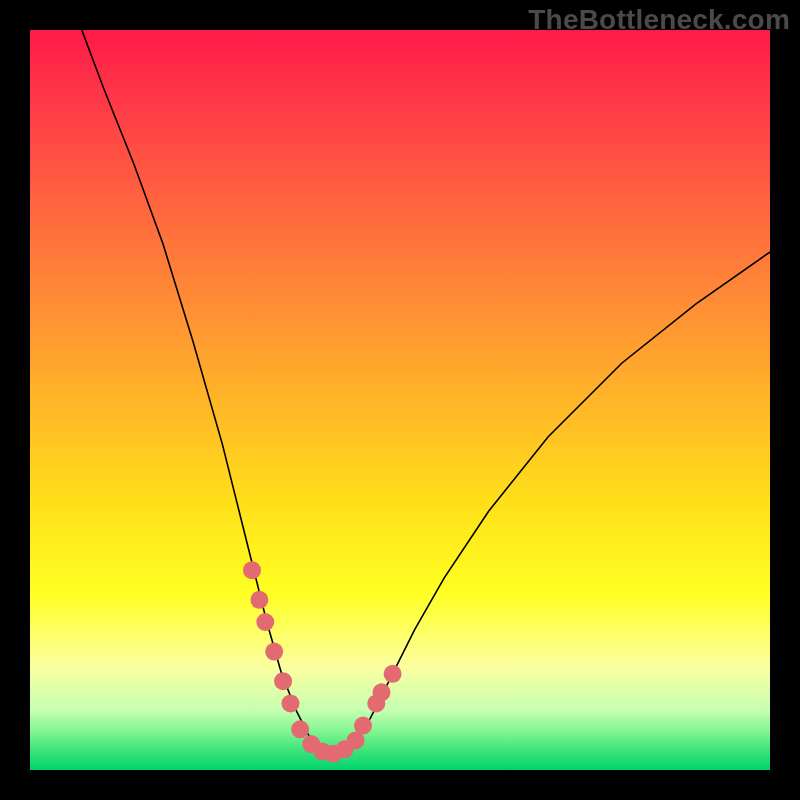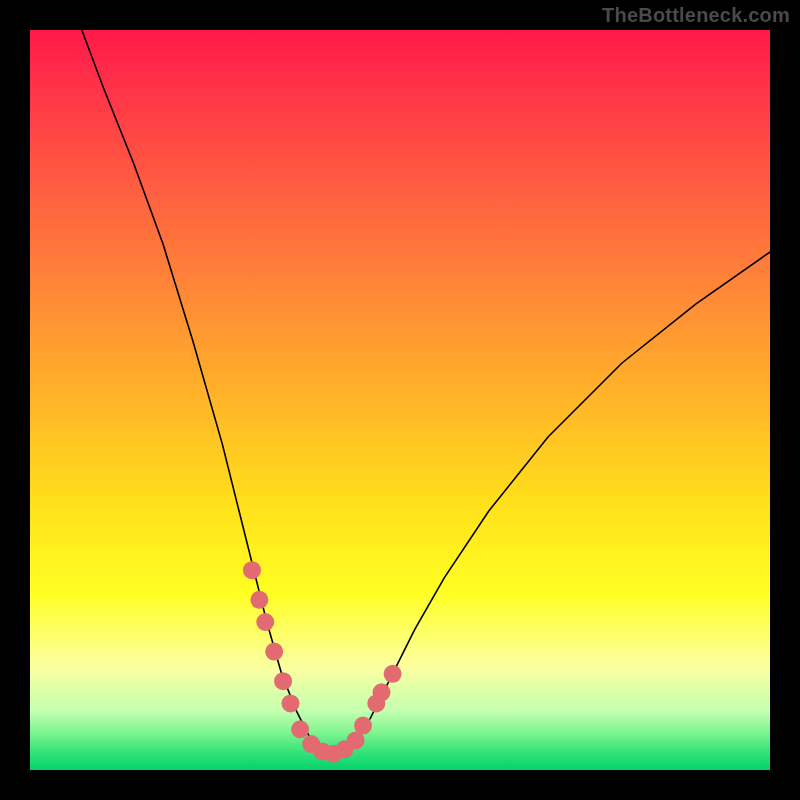--- a/index.html
+++ b/index.html
@@ -37,21 +37,21 @@
       #7cf48e 95%,
       #38e27a 97.5%,
       #00d46b 100%
     );
   }
   .watermark {
     position: absolute;
     top: 4px;
     right: 10px;
     font-family: Arial, Helvetica, sans-serif;
-    font-size: 20px;
+    font-size: 28px;
     font-weight: 600;
     color: #4a4a4a;
     letter-spacing: 0.2px;
   }
   svg.curve {
     position: absolute;
     left: 0;
     top: 0;
     width: 740px;
     height: 740px;

